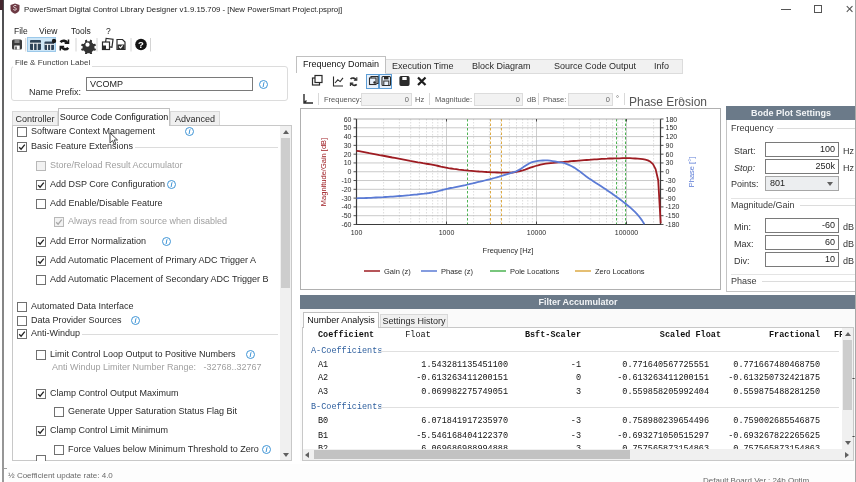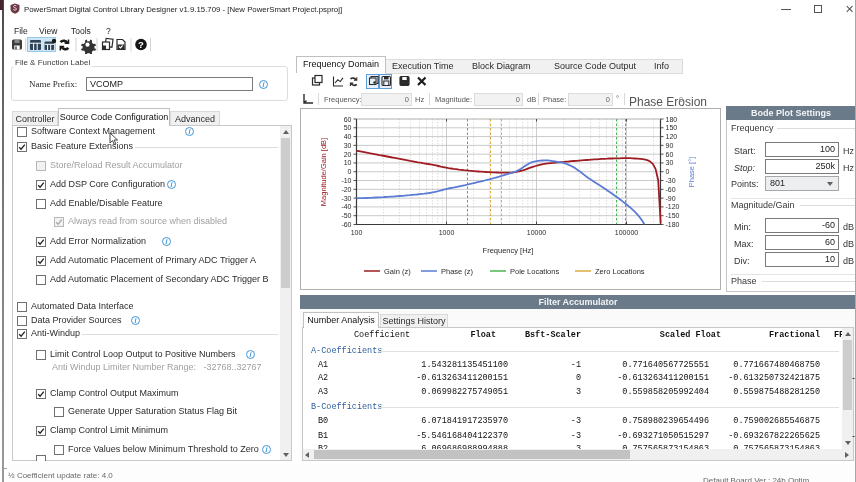--- a/index.html
+++ b/index.html
@@ -79,21 +79,21 @@
   </g>
   <circle cx="133" cy="8.5" r="5.8" fill="#141414"></circle>
   <text x="133" y="11.8" font-size="9.5" font-weight="bold" fill="#fff" text-anchor="middle" style="font-family:'Liberation Sans',sans-serif">?</text>
   <g stroke="#d4d4d4" stroke-width="1">
     <path d="M17.7 2 v13.5 M68 2 v13.5 M89 2 v13.5 M123 2 v13.5 M142.5 2 v13.5"></path>
   </g>
 </svg>
 
 <div class="abs" style="left:11px;top:66px;width:277px;height:35px;border:1px solid #dcdcdc;border-radius:3px;"></div>
 <div class="abs txt" style="left:13px;top:58px;background:#fff;padding:0 2px;color:#3a3a3a;font-size:8px;">File &amp; Function Label</div>
-<div class="abs txt" style="left:29px;top:79px;color:#2b2b2b;font-family:Liberation Serif, serif;">Name Prefix:</div>
+<div class="abs txt" style="left:29px;top:87px;color:#2b2b2b;">Name Prefix:</div>
 <div class="tbox" style="left:86px;top:77px;width:167px;height:14px;line-height:12px;padding-left:3px;">VCOMP</div>
 <div class="abs info" style="left:259px;top:80px;">i</div>
 
 <div class="abs" style="left:12px;top:111px;width:46px;height:14px;background:#f0f0f0;border:1px solid #d9d9d9;border-bottom:none;font-size:9px;color:#2b2b2b;text-align:center;line-height:14px;">Controller</div>
 <div class="abs" style="left:170px;top:111px;width:50px;height:14px;background:#f0f0f0;border:1px solid #d9d9d9;border-bottom:none;font-size:9px;color:#2b2b2b;text-align:center;line-height:14px;">Advanced</div>
 <div class="abs" style="left:58px;top:108px;width:112px;height:18px;background:#fff;border:1px solid #c0c0c0;border-bottom:none;font-size:9px;color:#111;text-align:center;line-height:16px;z-index:3;">Source Code Configuration</div>
 
 <div class="abs" style="left:12px;top:125px;width:280px;height:336px;border:1px solid #c8c8c8;background:#fff;"></div>
 
 <div class="abs" style="left:280px;top:126px;width:11px;height:334px;background:#f0f0f0;"></div>
@@ -317,22 +317,22 @@
 <div class="abs txt" style="left:731px;top:276px;color:#3a3a3a;">Phase</div>
 <div class="gline" style="left:762px;top:281px;width:94px;"></div>
 
 <div class="grphead" style="left:300px;top:295px;width:556px;height:14px;">Filter Accumulator</div>
 <div class="abs" style="left:300px;top:309px;width:556px;height:152px;background:#fafafa;"></div>
 <div class="abs" style="left:380px;top:314px;width:68px;height:13px;background:#f0f0f0;border:1px solid #d9d9d9;border-bottom:none;font-size:9px;color:#2b2b2b;text-align:center;line-height:13px;">Settings History</div>
 <div class="abs" style="left:303px;top:312px;width:76px;height:16px;background:#fff;border:1px solid #c0c0c0;border-bottom:none;font-size:9px;color:#111;text-align:center;line-height:15px;z-index:3;">Number Analysis</div>
 <div class="abs" style="left:302px;top:327px;width:552px;height:134px;border:1px solid #c8c8c8;background:#fff;"></div>
 <div class="abs" style="left:303px;top:328px;width:539px;height:121px;overflow:hidden;">
 <div style="position:relative;width:539px;height:121px;font-family:'Liberation Mono',monospace;font-size:8.5px;color:#111;">
-<div style="position:absolute;left:15px;top:2px;white-space:pre;font-weight:normal;margin-left:36px;">Coefficient</div>
-<div style="position:absolute;left:23px;top:2px;width:170px;text-align:right;white-space:pre;font-weight:bold;">Float</div>
+<div style="position:absolute;left:15px;top:2px;white-space:pre;font-weight:bold;">Coefficient</div>
+<div style="position:absolute;left:30px;top:2px;width:170px;text-align:center;white-space:pre;font-weight:normal;">Float</div>
 <div style="position:absolute;left:108px;top:2px;width:170px;text-align:right;white-space:pre;font-weight:bold;">Bsft-Scaler</div>
 <div style="position:absolute;left:248px;top:2px;width:170px;text-align:right;white-space:pre;font-weight:bold;">Scaled Float</div>
 <div style="position:absolute;left:347px;top:2px;width:170px;text-align:right;white-space:pre;font-weight:bold;">Fractional</div>
 <div style="position:absolute;left:531px;top:2px;white-space:pre;font-weight:bold;">FF</div>
 <div style="position:absolute;left:8px;top:18px;white-space:pre;color:#2e5f9e;">A-Coefficients</div>
 <div style="position:absolute;left:75px;top:23px;width:461px;height:1px;background:#e0e0e0;"></div>
 <div style="position:absolute;left:8px;top:74px;white-space:pre;color:#2e5f9e;">B-Coefficients</div>
 <div style="position:absolute;left:75px;top:79px;width:461px;height:1px;background:#e0e0e0;"></div>
 <div style="position:absolute;left:15px;top:32px;white-space:pre;">A1</div>
 <div style="position:absolute;left:35px;top:32px;width:170px;text-align:right;white-space:pre;">1.543281135451100</div>

